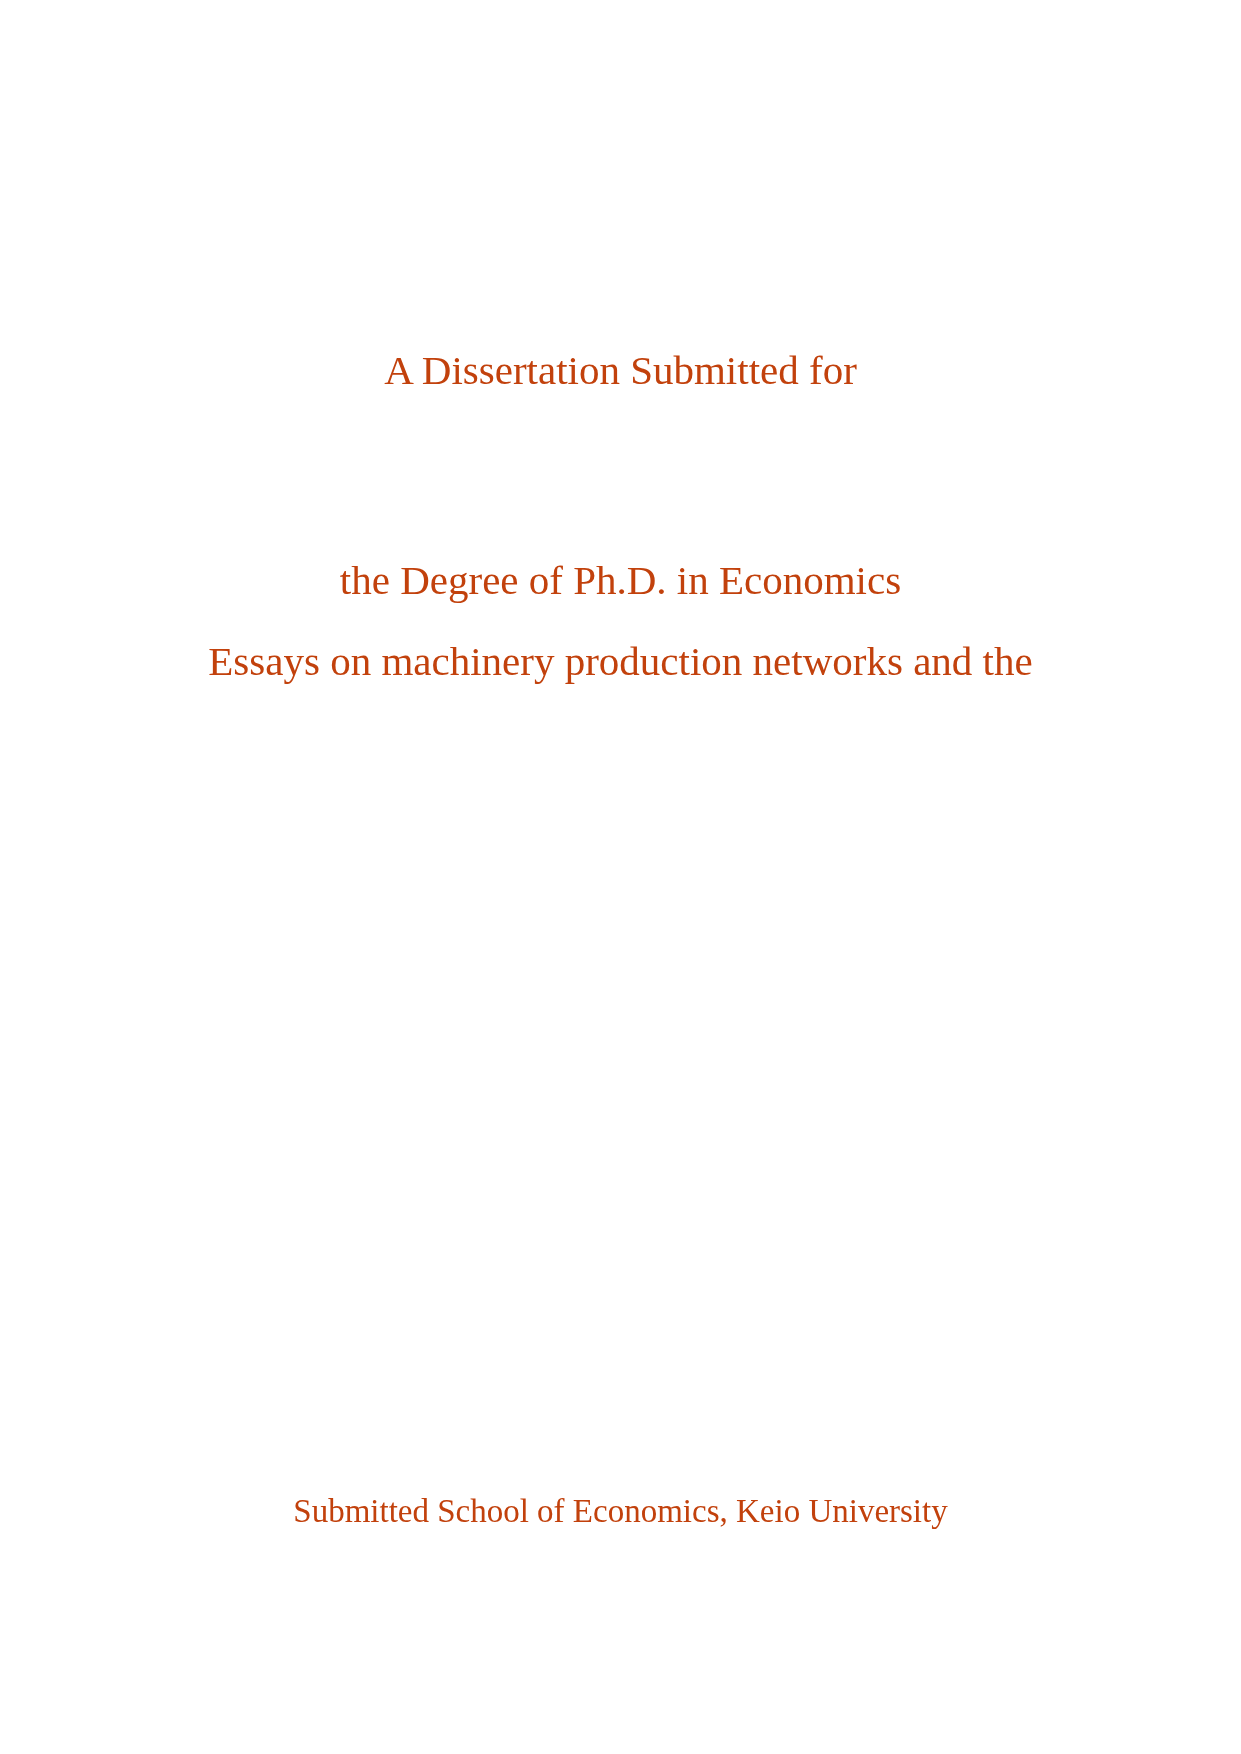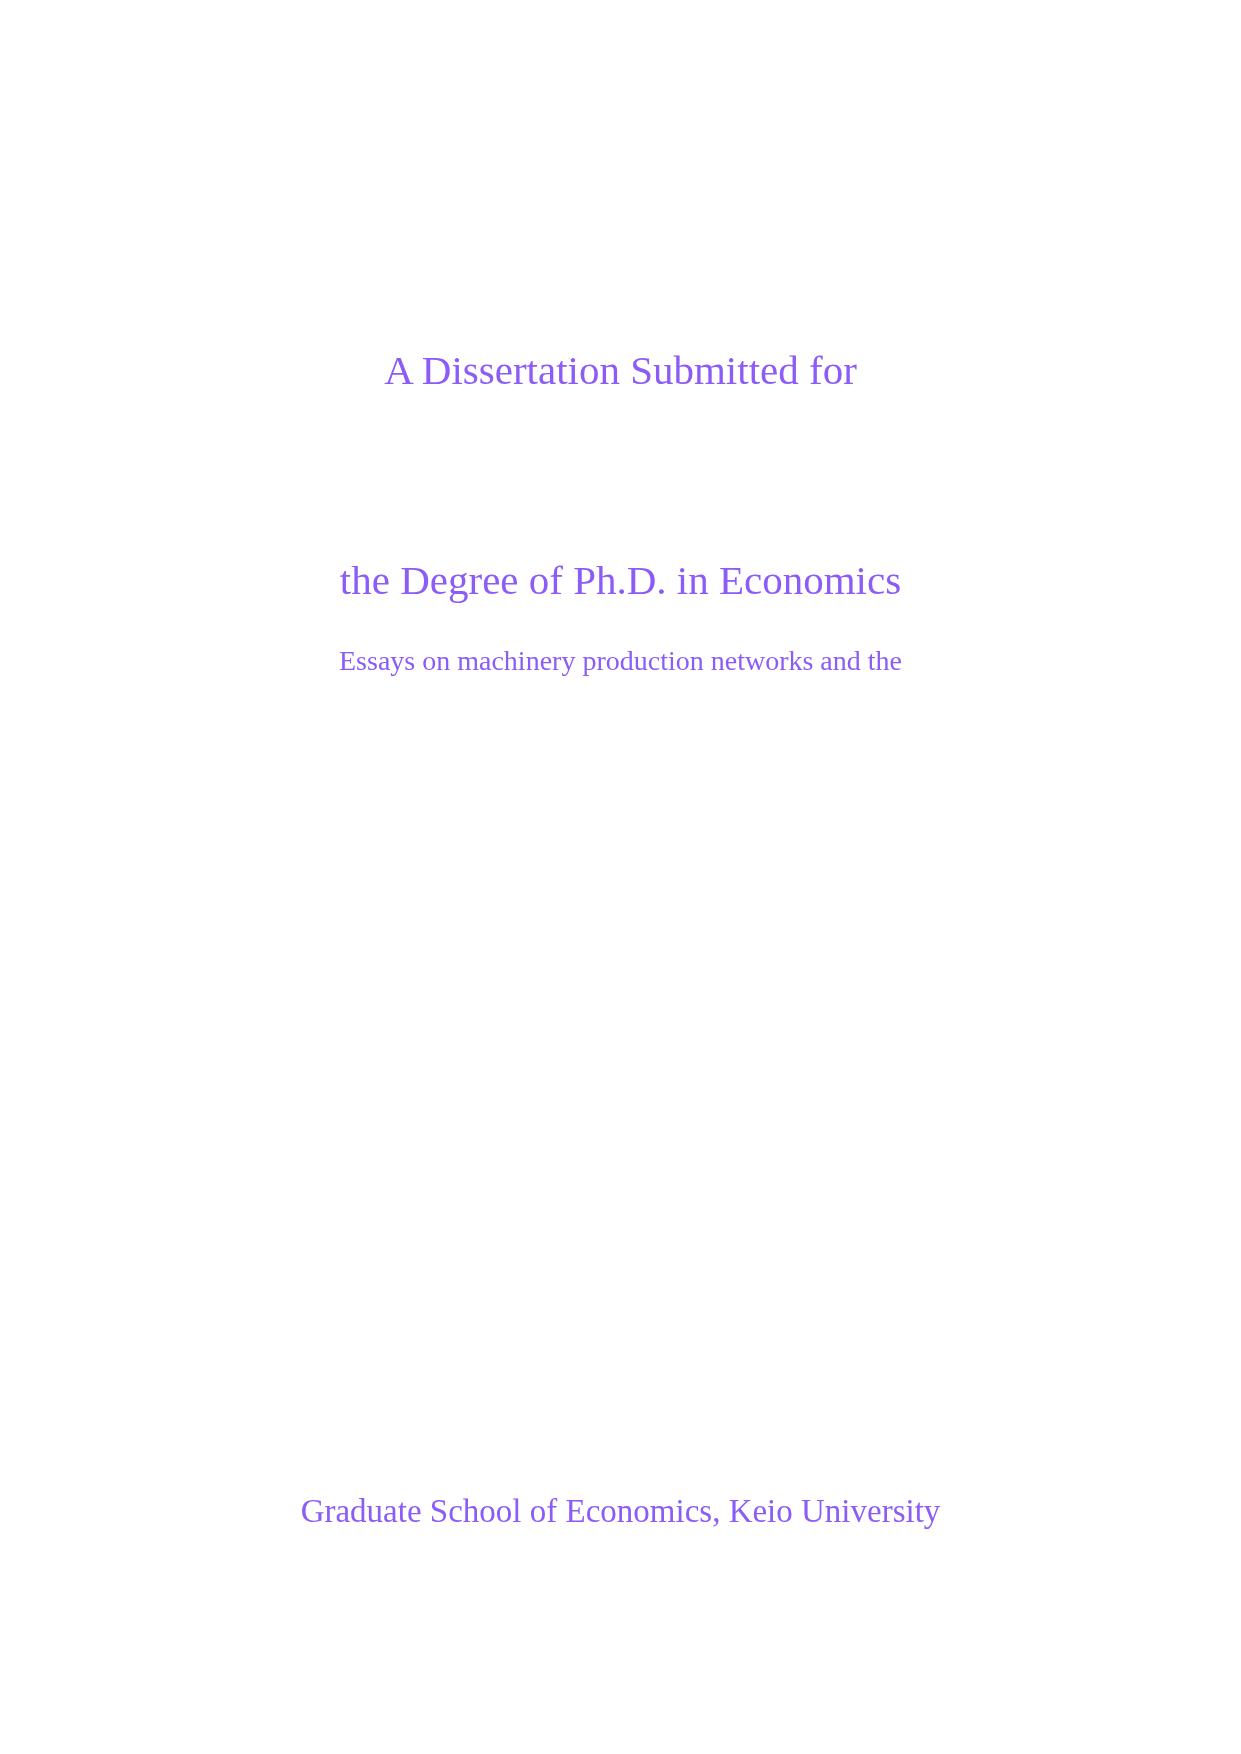--- a/index.html
+++ b/index.html
@@ -5,39 +5,39 @@
   html, body {
     margin: 0;
     padding: 0;
     background: #ffffff;
   }
   .page {
     position: relative;
     width: 1241px;
     height: 1754px;
     background: #ffffff;
-    color: #8b5cf6;
+    color: #c2410c;
     font-family: "Liberation Serif", "DejaVu Serif", serif;
     overflow: hidden;
   }
   .text-block {
     position: absolute;
     left: 0;
     right: 0;
     text-align: center;
     white-space: pre;
   }
   .header-block {
     top: 195px;
     font-size: 41px;
     line-height: 70px;
   }
   .title-block {
     top: 486px;
-    font-size: 28px;
+    font-size: 41px;
     line-height: 70px;
   }
   .footer-block {
     top: 1366px;
     font-size: 33px;
     line-height: 58px;
   }
   .line {
     display: block;
   }
@@ -50,16 +50,16 @@
   <div class="text-block header-block">
     <span class="line">A Dissertation Submitted for</span>
     <span class="line">the Degree of Ph.D. in Economics</span>
   </div>
 
   <div class="text-block title-block">
     <span class="line">Essays on machinery production networks and the</span>
   </div>
 
   <div class="text-block footer-block">
-    <span class="line">Graduate School of Economics, Keio University</span>
+    <span class="line">Submitted School of Economics, Keio University</span>
   </div>
 
 </div>
 
 </body></html>

